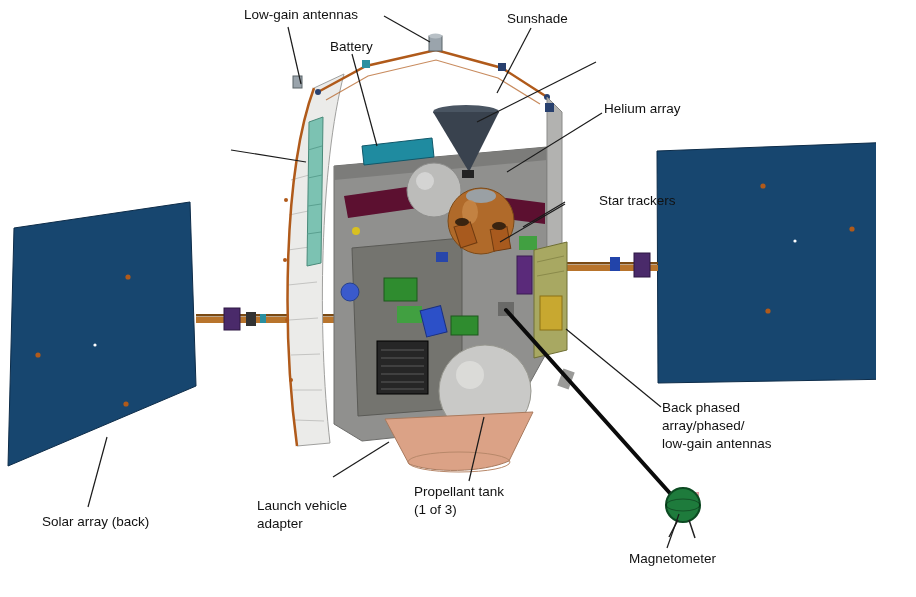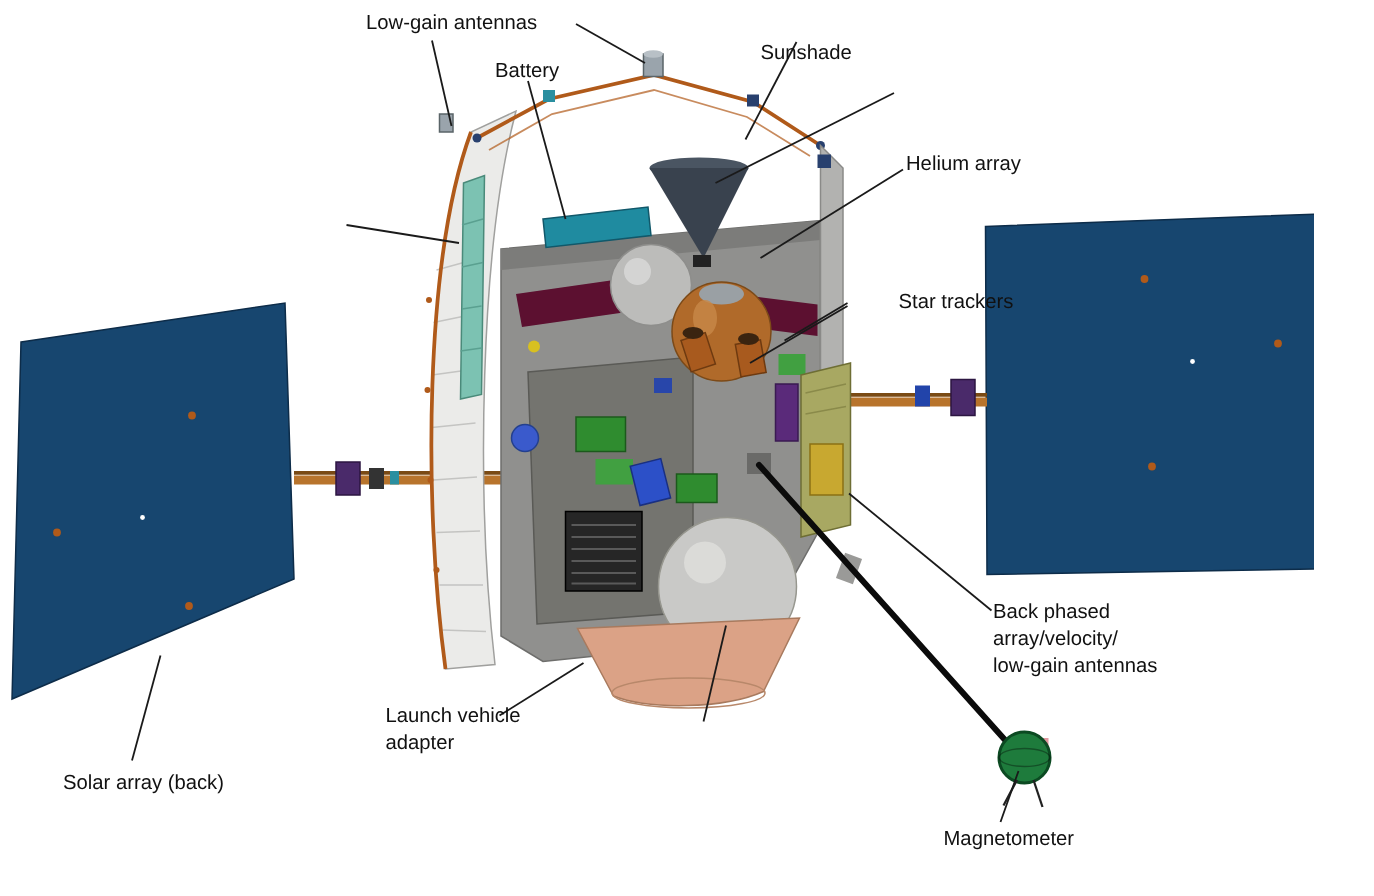--- a/index.html
+++ b/index.html
@@ -178,23 +178,25 @@
     <line x1="88" y1="507" x2="107" y2="437"></line>
     <line x1="333" y1="477" x2="389" y2="442"></line>
     <line x1="469" y1="481" x2="484" y2="417"></line>
     <line x1="661" y1="407" x2="566" y2="329"></line>
     <line x1="667" y1="548" x2="679" y2="514"></line>
   </g>
 </svg>
 
   <div class="label" style="left:244px; top:6px">Low-gain antennas</div>
   <div class="label" style="left:330px; top:38px">Battery</div>
-  <div class="label" style="left:507px; top:26px">Sunshade</div>
+  <div class="label" style="left:507px; top:10px">Sunshade</div>
   <div class="label" style="left:604px; top:100px">Helium array</div>
   <div class="label" style="left:599px; top:192px">Star trackers</div>
   <div class="label" style="left:42px;  top:513px">Solar array (back)</div>
-  <div class="label" style="left:257px; top:468px">Launch vehicle
+  <div class="label" style="left:257px; top:497px">Launch vehicle
 adapter</div>
+  <div class="label" style="left:414px; top:483px">Propellant tank
+(1 of 3)</div>
   <div class="label" style="left:662px; top:399px">Back phased
-array/velocity/
+array/phased/
 low-gain antennas</div>
   <div class="label" style="left:629px; top:550px">Magnetometer</div>
 </div>
 
 </body></html>

